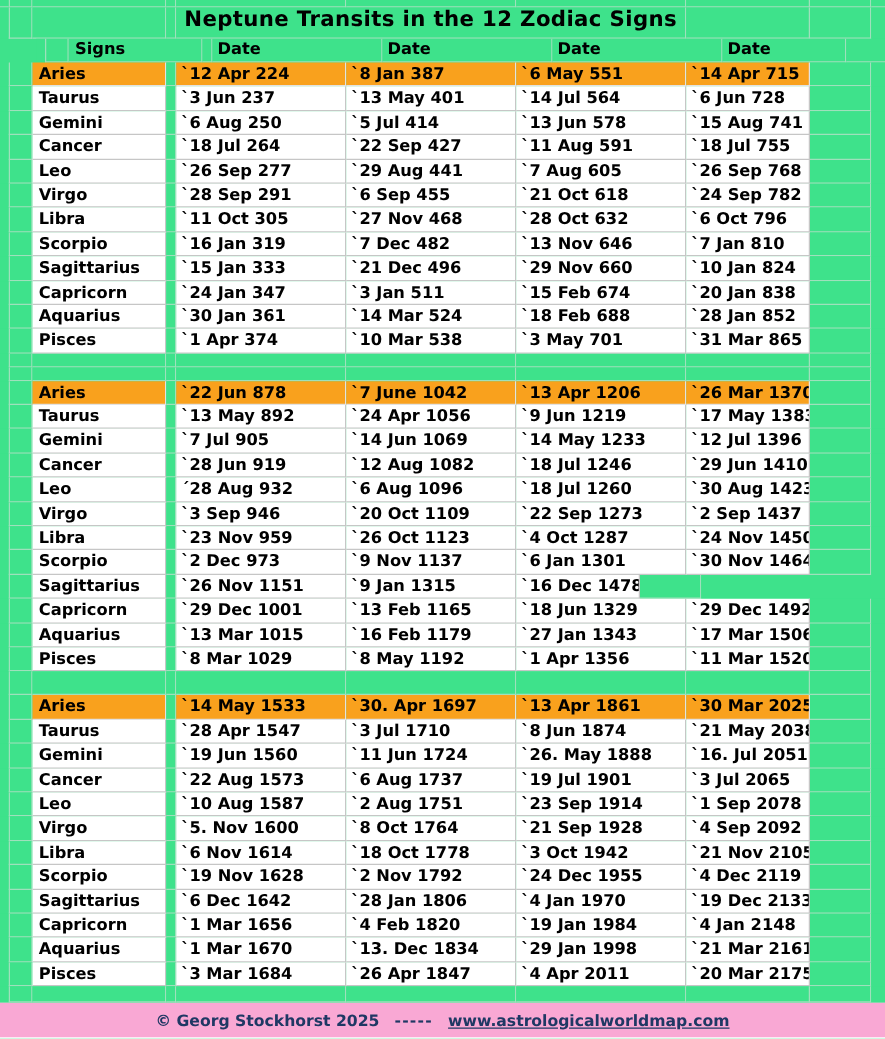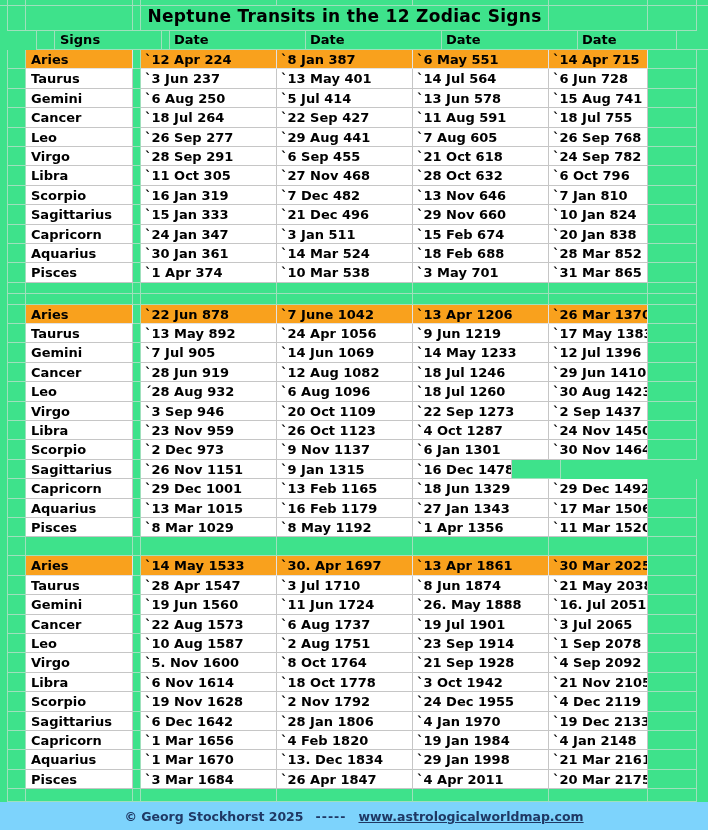--- a/index.html
+++ b/index.html
@@ -61,21 +61,21 @@
     border-bottom:1px solid #E2E2E2;
   }
   .data-row.spacer .c-sign,.data-row.spacer .c-date,.data-row.spacer .c-date4{
     background:var(--green);
     border-right:1px solid var(--grid-green);
     border-bottom:1px solid var(--grid-green);
   }
   .bottom-row{height:13px;}
 
   .footer{
-    width:708px;height:28px;background:#7dd3fc;
+    width:708px;height:28px;background:#f9a8d4;
     display:flex;align-items:center;justify-content:center;
     font-size:12.5px;font-weight:bold;color:var(--footer-text);
   }
   .footer .sep-dashes{margin:0 12px;letter-spacing:1px;}
   .footer .site-link{color:var(--footer-text);text-decoration:underline;cursor:pointer;}
 </style>
 </head>
 <body>
 
 <div class="sheet">
@@ -241,21 +241,21 @@
     <div class="cell m-r"></div>
   </div>
       <div class="grid-row data-row">
     <div class="cell m-l"></div>
     <div class="cell c-a"></div>
     <div class="cell c-sign">Aquarius</div>
     <div class="cell c-sep"></div>
     <div class="cell c-date">`30 Jan 361</div>
     <div class="cell c-date">`14 Mar 524</div>
     <div class="cell c-date">`18 Feb 688</div>
-    <div class="cell c-date4">`28 Mar 852</div>
+    <div class="cell c-date4">`28 Jan 852</div>
     <div class="cell c-right"></div>
     <div class="cell m-r"></div>
   </div>
       <div class="grid-row data-row">
     <div class="cell m-l"></div>
     <div class="cell c-a"></div>
     <div class="cell c-sign">Pisces</div>
     <div class="cell c-sep"></div>
     <div class="cell c-date">`1 Apr 374</div>
     <div class="cell c-date">`10 Mar 538</div>

